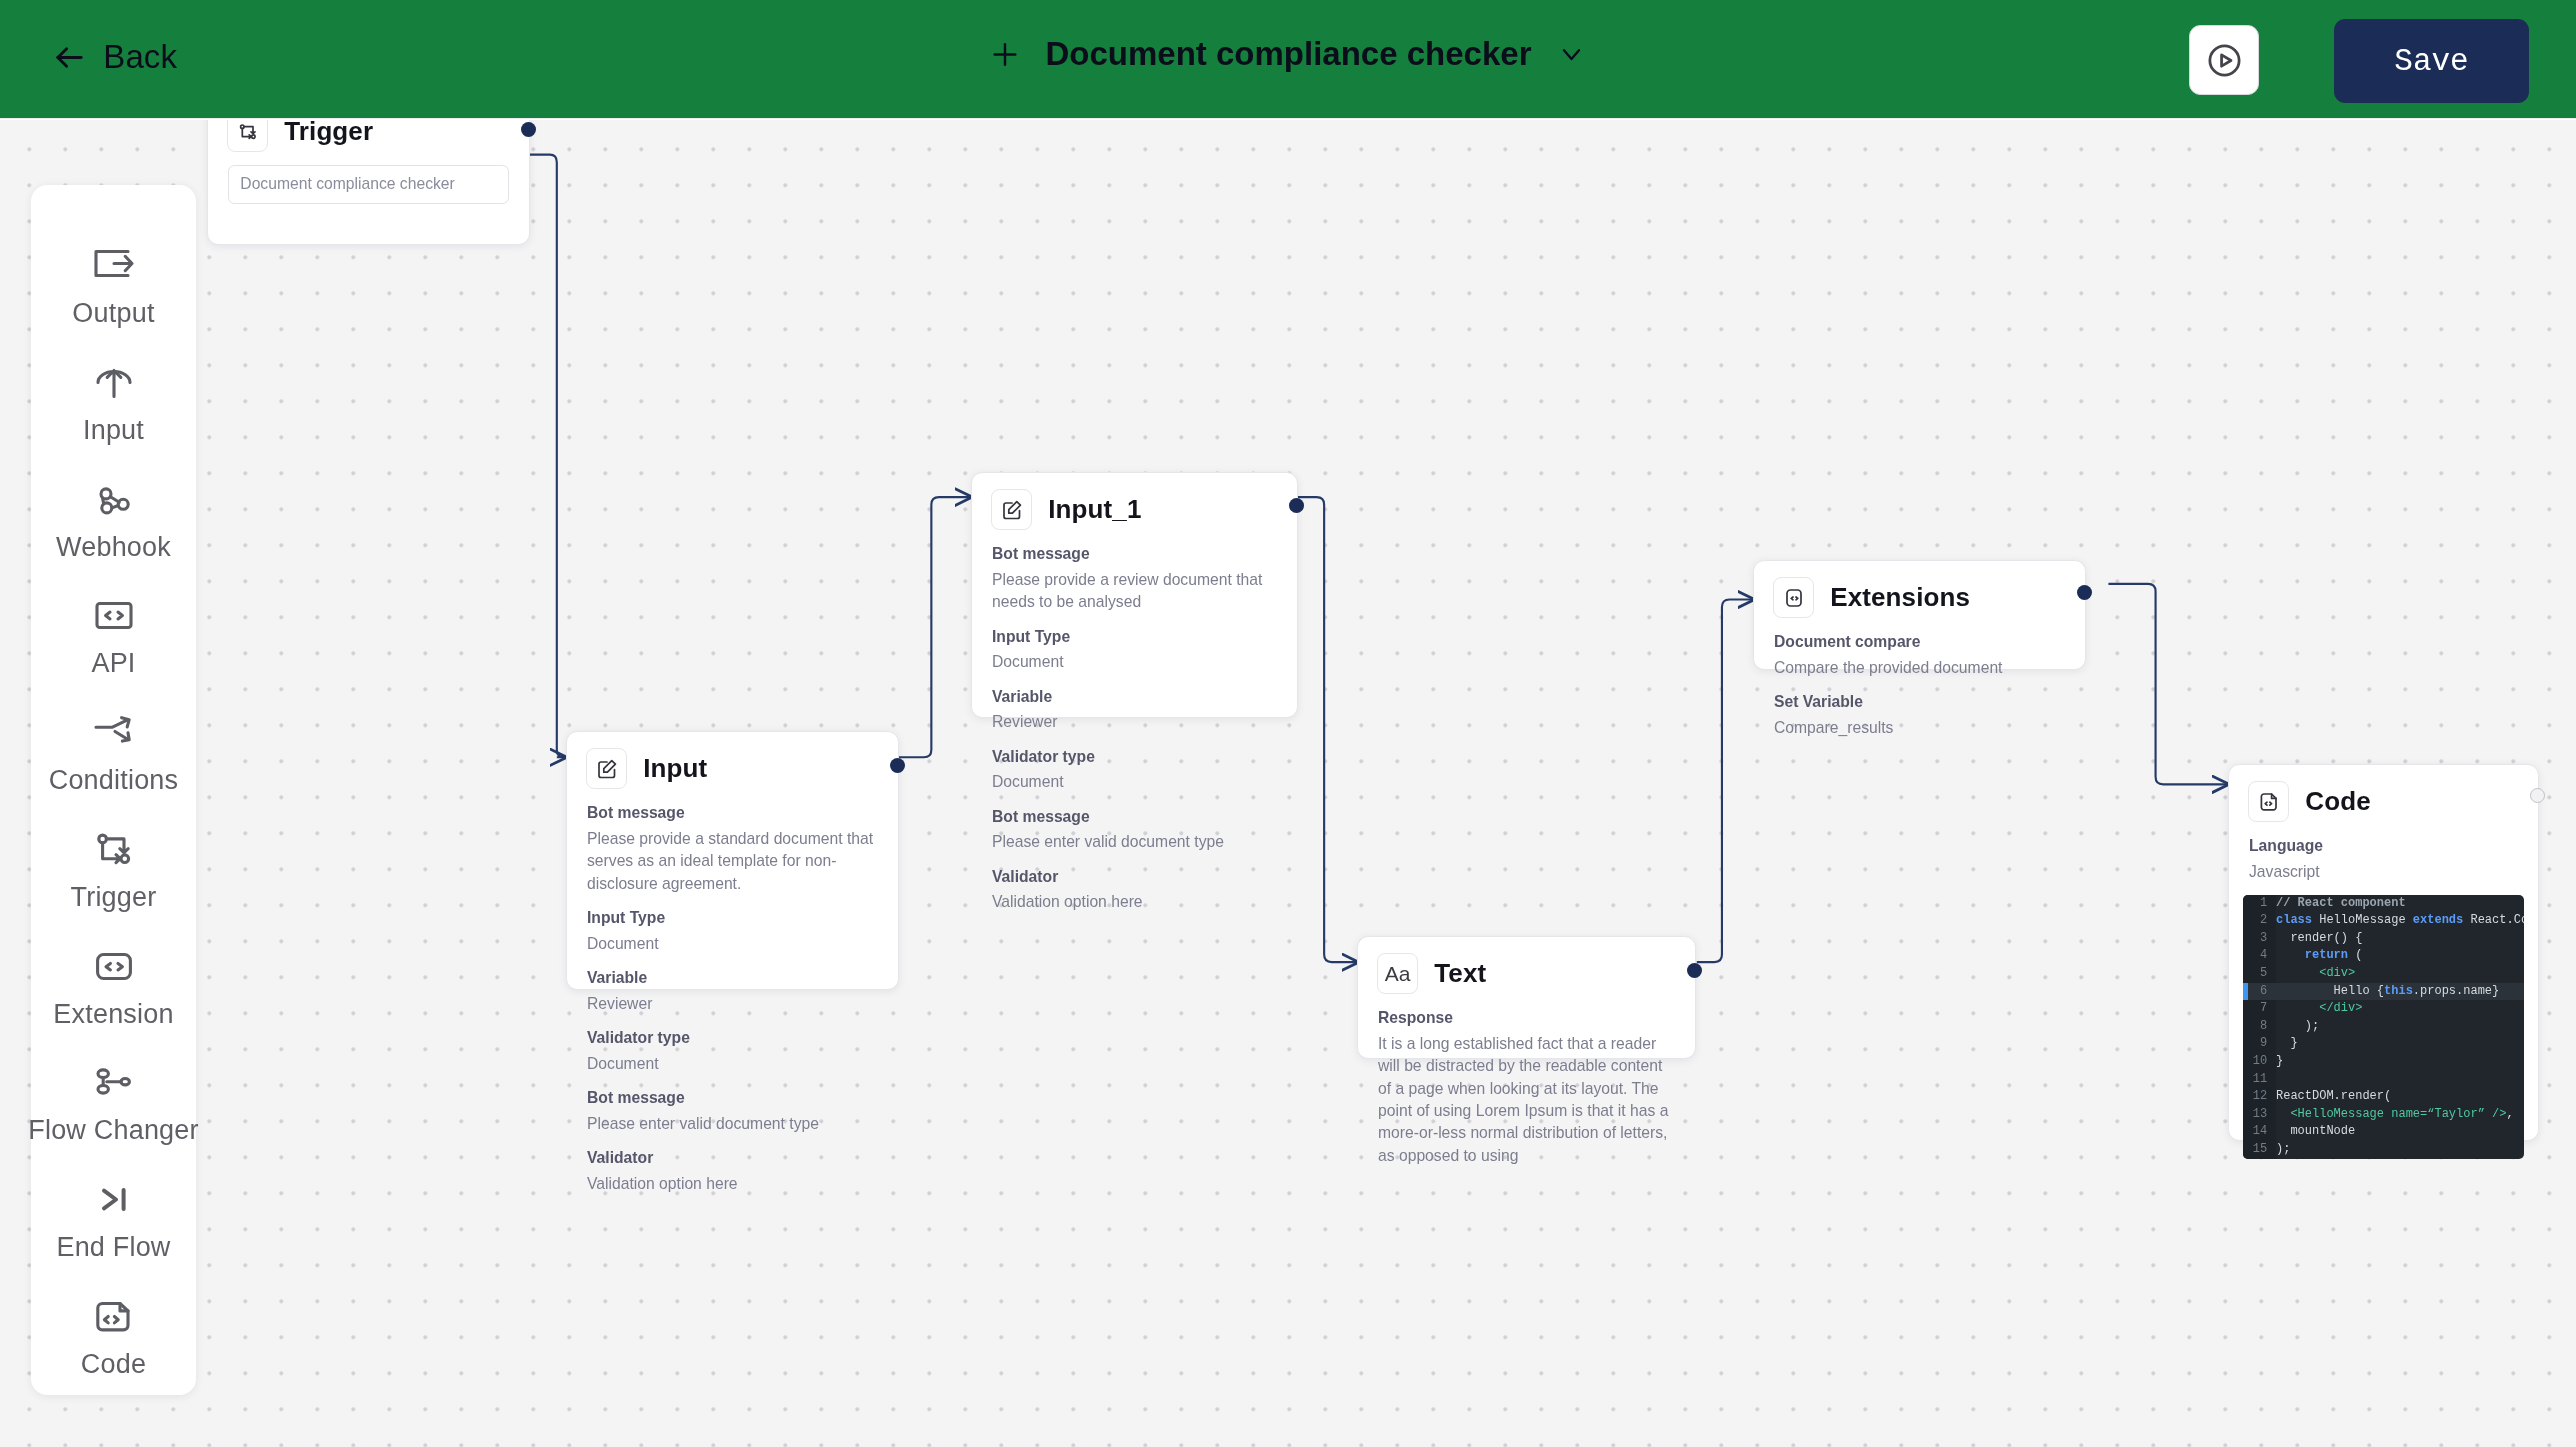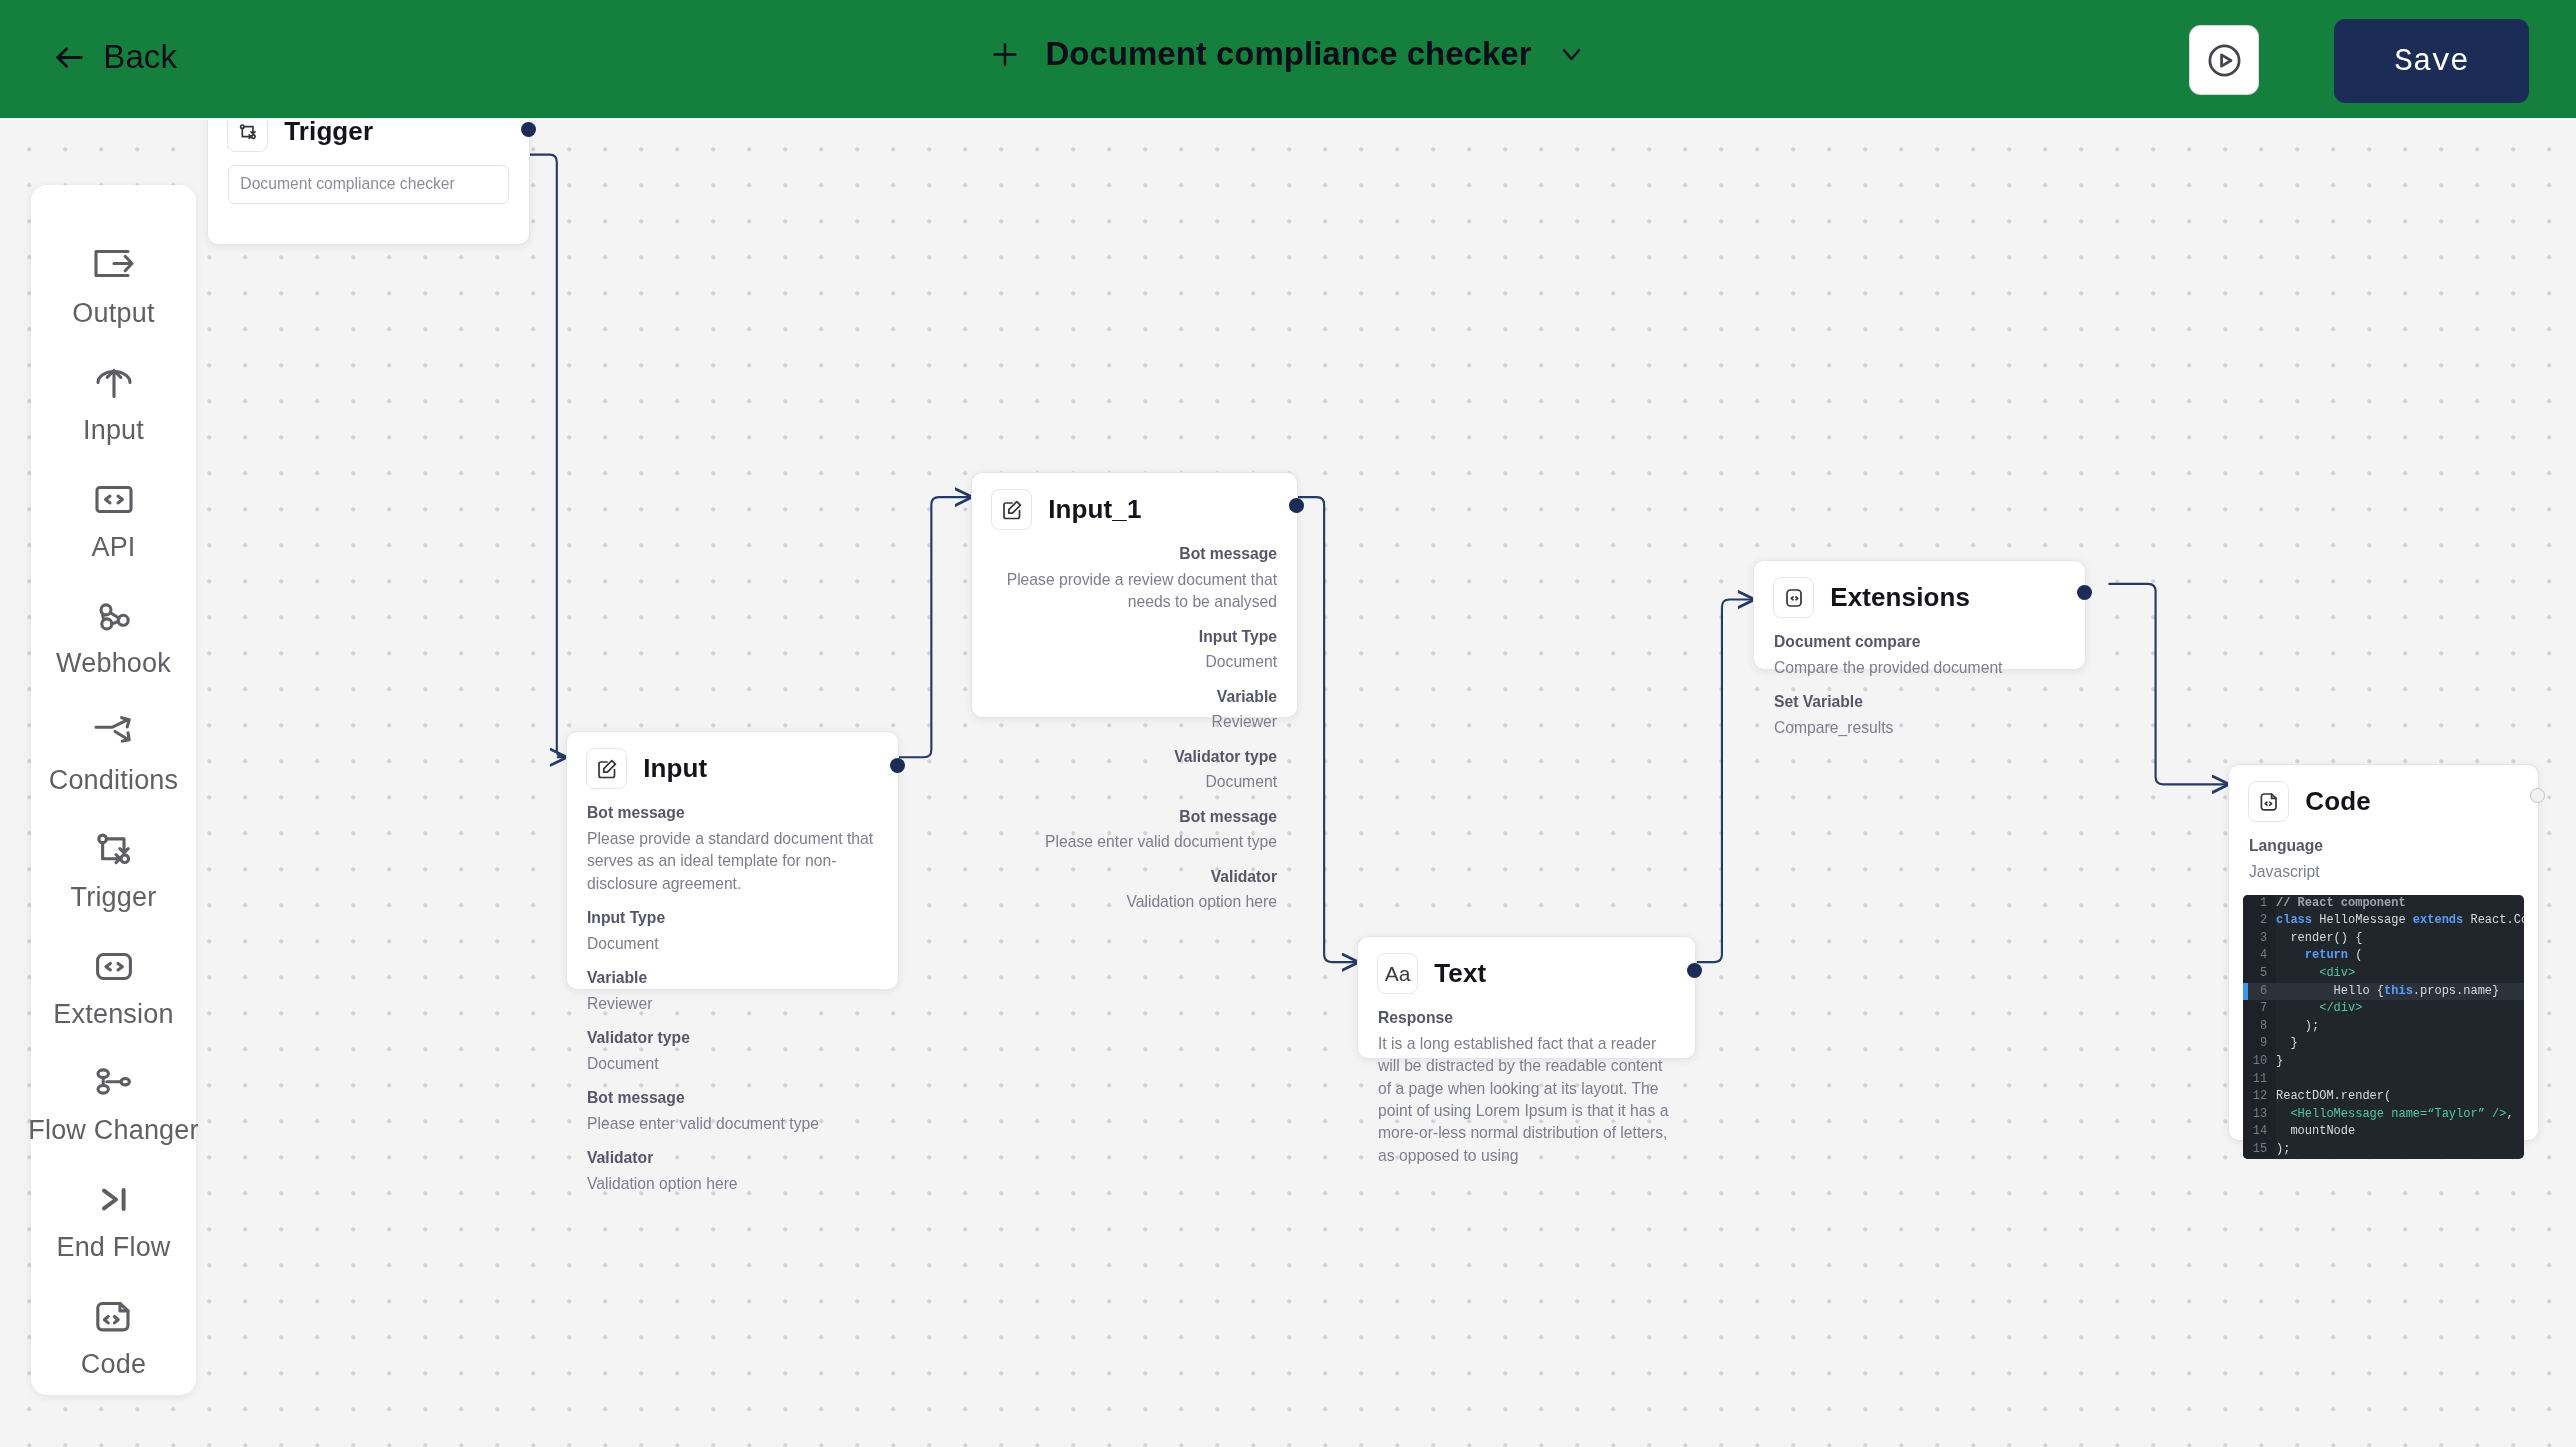--- a/index.html
+++ b/index.html
@@ -214,34 +214,34 @@
     <div class="pal-item">
       <svg class="pal-icon" viewBox="0 0 24 22" fill="none" stroke="#5d5d64" stroke-width="1.55" stroke-linecap="round" stroke-linejoin="round">
         <path d="M4 11 A8 5.5 0 0 1 20 11"></path>
         <path d="M12 5 V18 M8.6 8.4 L12 5 L15.4 8.4"></path>
       </svg>
       <span class="pal-label">Input</span>
     </div>
 
     <div class="pal-item">
       <svg class="pal-icon" viewBox="0 0 24 22" fill="none" stroke="#5d5d64" stroke-width="1.55" stroke-linecap="round" stroke-linejoin="round">
-        <rect x="3.5" y="5" width="17" height="12" rx="1.4"></rect>
-        <path d="M10 9.3 L7.8 11 L10 12.7 M14 9.3 L16.2 11 L14 12.7"></path>
-      </svg>
-      <span class="pal-label">API</span>
-    </div>
-
-    <div class="pal-item">
-      <svg class="pal-icon" viewBox="0 0 24 22" fill="none" stroke="#5d5d64" stroke-width="1.55" stroke-linecap="round" stroke-linejoin="round">
         <circle cx="8" cy="8.2" r="2.5"></circle>
           <circle cx="16.6" cy="13.4" r="2.5"></circle>
           <circle cx="8.4" cy="15.2" r="2.5"></circle>
         <path d="M10.2 9.6 L14.6 12.4 M6.3 10.3 L6.9 13.3 M11 15.2 L14.1 14"></path>
       </svg>
       <span class="pal-label">Webhook</span>
+    </div>
+
+    <div class="pal-item">
+      <svg class="pal-icon" viewBox="0 0 24 22" fill="none" stroke="#5d5d64" stroke-width="1.55" stroke-linecap="round" stroke-linejoin="round">
+        <rect x="3.5" y="5" width="17" height="12" rx="1.4"></rect>
+        <path d="M10 9.3 L7.8 11 L10 12.7 M14 9.3 L16.2 11 L14 12.7"></path>
+      </svg>
+      <span class="pal-label">API</span>
     </div>
 
     <div class="pal-item">
       <svg class="pal-icon" viewBox="0 0 24 22" fill="none" stroke="#5d5d64" stroke-width="1.55" stroke-linecap="round" stroke-linejoin="round">
         <path d="M3 8.4 H11 L19 4.6 M15.8 3.6 L19.6 4.6 L18.6 8.2"></path>
         <path d="M12.5 10.5 L19 14.5 M16.2 15.3 L19.6 14.6 L19 11.1"></path>
       </svg>
       <span class="pal-label">Conditions</span>
     </div>
 
@@ -339,21 +339,21 @@
         <div class="fld-value">Please enter valid document type</div>
       </div>
       <div class="fld">
         <div class="fld-label">Validator</div>
         <div class="fld-value">Validation option here</div>
       </div>
     </div>
     <span class="handle-out" style="top:26px;"></span>
   </div>
 
-  <div class="node" style="left:971px; top:352px; width:327px; height:246px;text-align:right;">
+  <div class="node" style="left:971px; top:352px; width:327px; height:246px;">
     <div class="node-head">
       <span class="node-badge">
         <svg viewBox="0 0 24 24" fill="none" stroke="#34343d" stroke-width="1.7" stroke-linecap="round" stroke-linejoin="round">
           <path d="M19.5 12.5 V18.5 A2 2 0 0 1 17.5 20.5 H6 A2 2 0 0 1 4 18.5 V7 A2 2 0 0 1 6 5 H12"></path>
           <path d="M16.8 3.6 L20.4 7.2 L12.4 15.2 H8.8 V11.6 Z"></path>
         </svg>
       </span>
       <span class="node-title">Input_1</span>
     </div>
     <div class="node-body">

